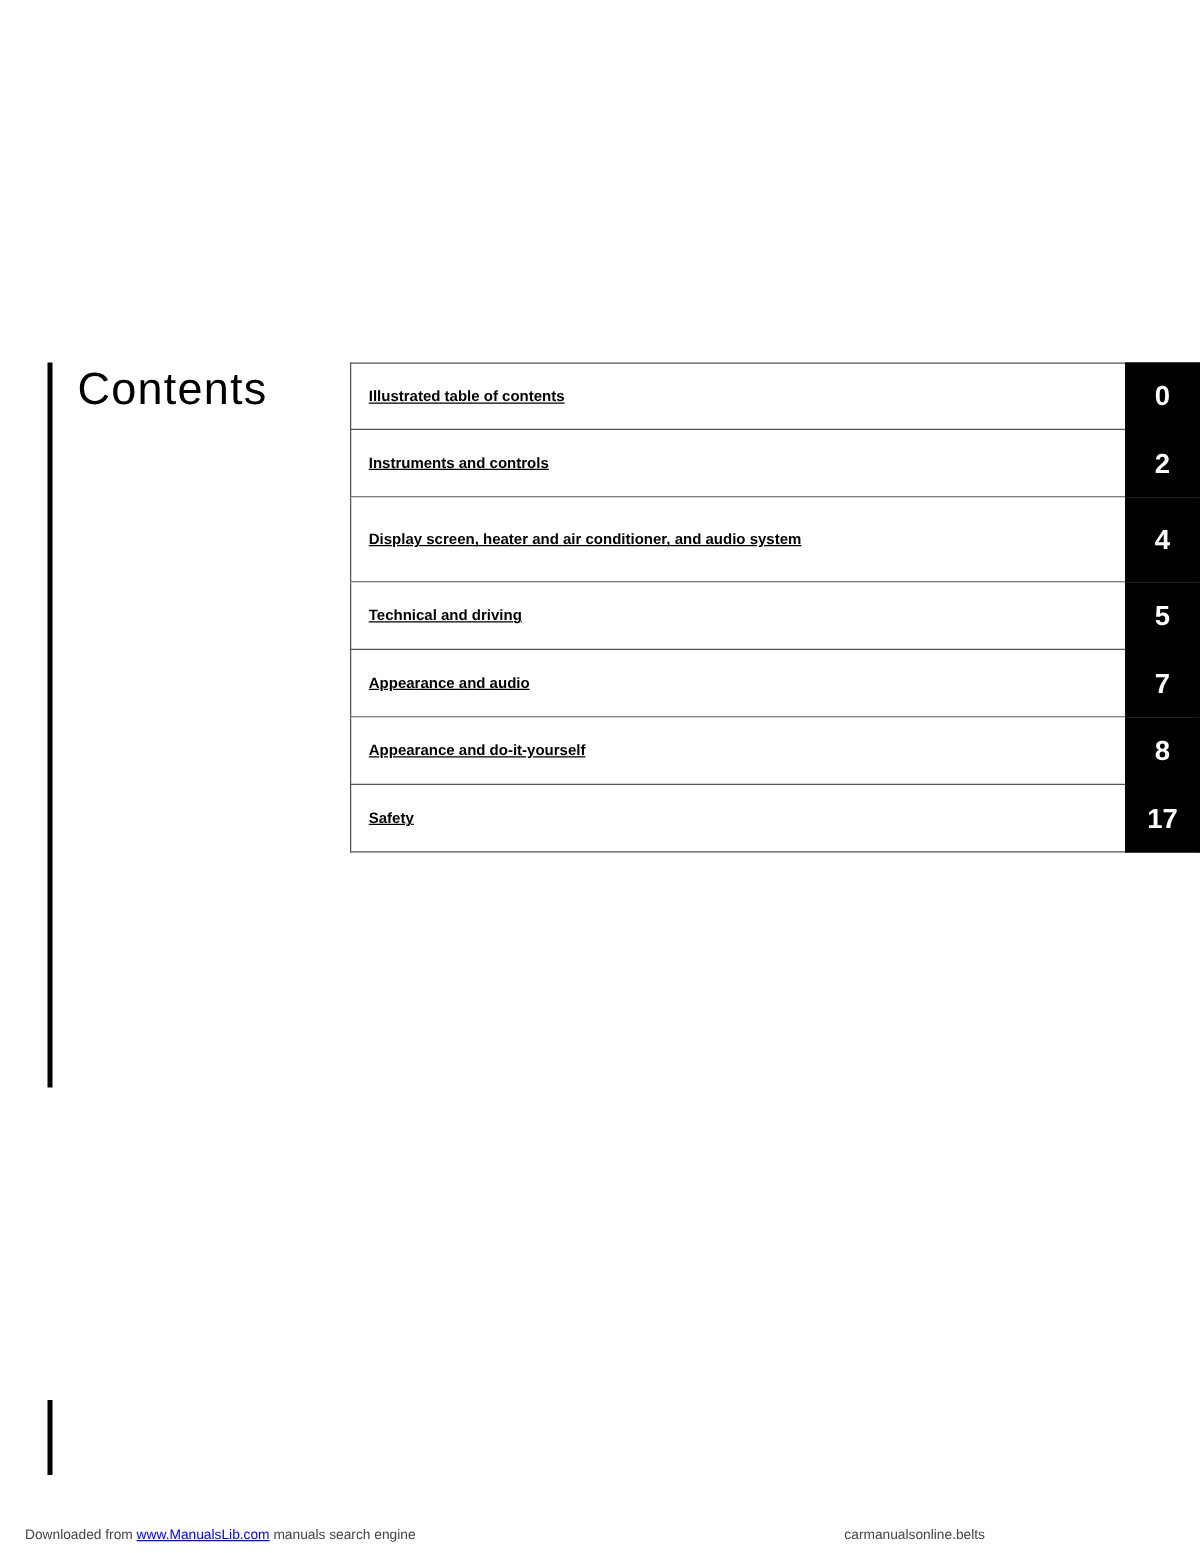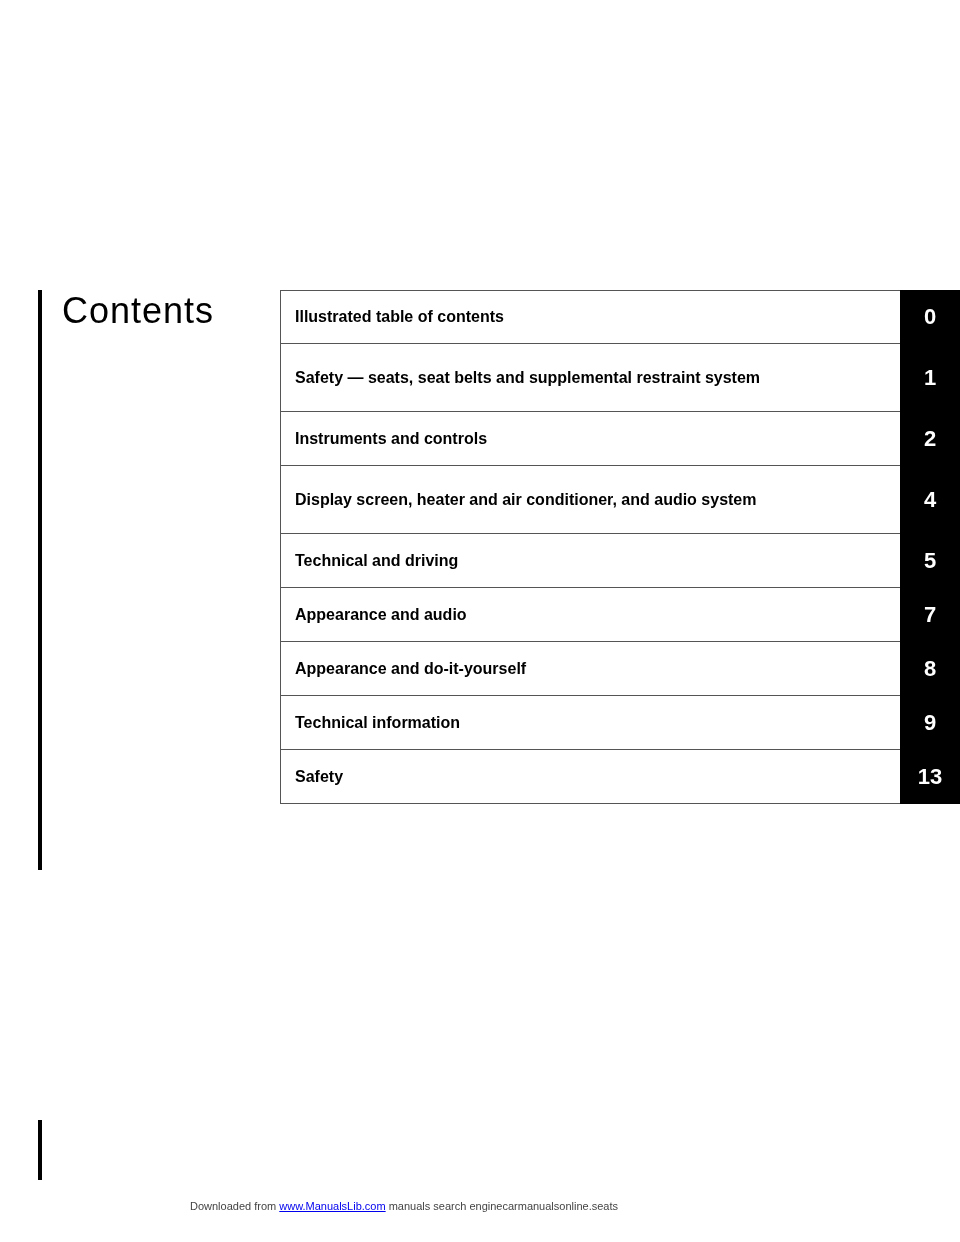--- a/index.html
+++ b/index.html
@@ -63,30 +63,31 @@
       display: flex;
       align-items: stretch;
       margin-bottom: 0;
       width: 100%;
     }
 
     .toc-label {
       flex: 1;
       border: 1.5px solid #555;
       padding: 10px 14px;
-      font-size: 16px;
+      font-size: 12px;
       font-weight: 700;
       color: #000;
       background: #fff;
       display: flex;
       align-items: center;
       min-height: 54px;
       line-height: 1.35;
       margin-right: 0;
       border-right: none;
+      text-decoration: underline;
     }
 
     .toc-label.tall {
       min-height: 68px;
     }
 
     .toc-number {
       width: 60px;
       background: #000;
       color: #fff;
@@ -102,25 +103,25 @@
     .toc-row + .toc-row .toc-label {
       border-top: none;
     }
 
     .toc-row + .toc-row .toc-number {
       border-top: none;
     }
 
     .footer-text {
       position: absolute;
-      bottom: 30px;
+      bottom: 8px;
       left: 0;
       right: 0;
       display: flex;
-      justify-content: center;
+      justify-content: space-between;
       align-items: center;
       padding: 0 20px;
       font-size: 11px;
       color: #444;
     }
   </style>
 </head>
 <body>
 
 <div class="page-container">
@@ -129,53 +130,45 @@
   <div class="left-bar-bottom"></div>
 
   <div class="contents-title">Contents</div>
 
   <div class="toc-container" id="toc-container">
   <div class="toc-row">
         <div class="toc-label">Illustrated table of contents</div>
         <div class="toc-number">0</div>
       </div>
       <div class="toc-row">
-        <div class="toc-label tall" style="border-top: none;">Safety — seats, seat belts and supplemental restraint system</div>
-        <div class="toc-number" style="border-top: none;">1</div>
-      </div>
-      <div class="toc-row">
         <div class="toc-label" style="border-top: none;">Instruments and controls</div>
         <div class="toc-number" style="border-top: none;">2</div>
       </div>
       <div class="toc-row">
         <div class="toc-label tall" style="border-top: none;">Display screen, heater and air conditioner, and audio system</div>
         <div class="toc-number" style="border-top: none;">4</div>
       </div>
       <div class="toc-row">
         <div class="toc-label" style="border-top: none;">Technical and driving</div>
         <div class="toc-number" style="border-top: none;">5</div>
       </div>
       <div class="toc-row">
         <div class="toc-label" style="border-top: none;">Appearance and audio</div>
         <div class="toc-number" style="border-top: none;">7</div>
       </div>
       <div class="toc-row">
         <div class="toc-label" style="border-top: none;">Appearance and do-it-yourself</div>
         <div class="toc-number" style="border-top: none;">8</div>
       </div>
       <div class="toc-row">
-        <div class="toc-label" style="border-top: none;">Technical information</div>
-        <div class="toc-number" style="border-top: none;">9</div>
-      </div>
-      <div class="toc-row">
         <div class="toc-label" style="border-top: none;">Safety</div>
-        <div class="toc-number" style="border-top: none;">13</div>
+        <div class="toc-number" style="border-top: none;">17</div>
       </div>
     </div>
 
   <div class="footer-text">
     <div>
       <span>Downloaded from </span><a href="#">www.ManualsLib.com</a><span>  manuals search engine</span>
     </div>
-    <div>carmanualsonline.seats</div>
+    <div>carmanualsonline.belts</div>
   </div>
 
 </div>
 
 </body></html>

